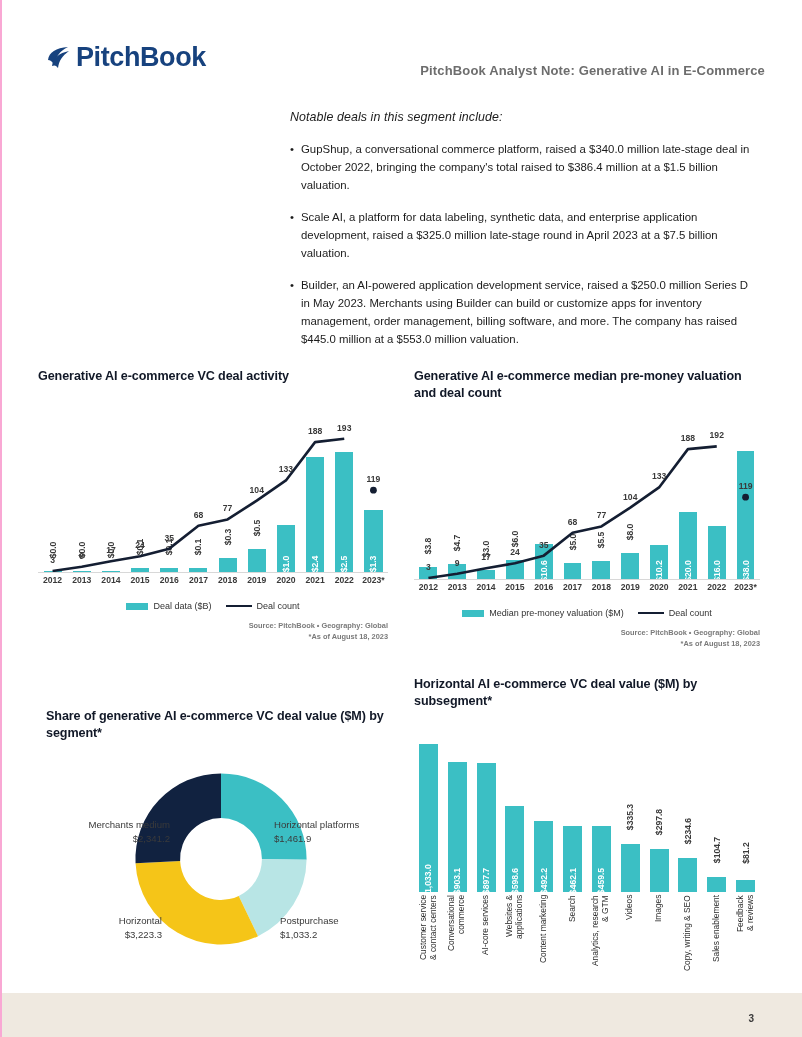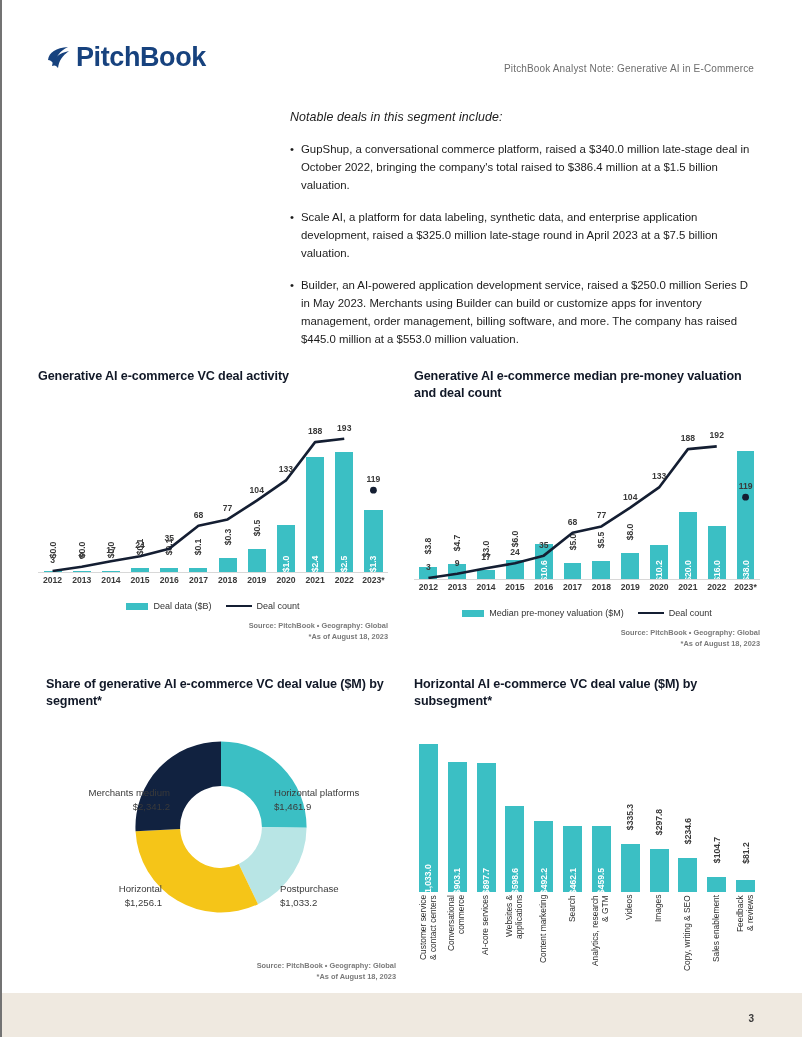--- a/index.html
+++ b/index.html
@@ -6,36 +6,36 @@
   html, body {
     width: 802px; height: 1037px;
     font-family: "Liberation Sans", sans-serif;
     background: #ffffff;
     overflow: hidden;
   }
   .page {
     position: relative;
     width: 802px; height: 1037px;
     background: #ffffff;
-    border-left: 2px solid #737373;
+    border-left: 2px solid #f9a8d4;
   }
 
   
   .logo-wrap {
     position: absolute; left: 44px; top: 44px;
     display: flex; align-items: center; gap: 4px;
   }
   .logo-mark { width: 26px; height: 26px; }
   .logo-text {
     font-size: 27px; font-weight: bold; color: #17427E;
     letter-spacing: -0.4px; line-height: 1;
   }
   .header-note {
-    position: absolute; right: 48px; top: 63px;
-    font-size: 10px; color: #6d6d6d; font-weight: normal;
+    position: absolute; right: 37px; top: 63px;
+    font-size: 13px; color: #6d6d6d; font-weight: bold;
     letter-spacing: 0.15px;
   }
 
   
   .copy { position: absolute; left: 288px; top: 110px; width: 468px; }
   .copy-lead {
     font-style: italic; font-size: 12.4px; color: #1b1b1b;
     margin-bottom: 16px; letter-spacing: 0.1px;
   }
   .bullet {
@@ -391,40 +391,40 @@
         <span class="swatch-line"></span>
         <span>Deal count</span>
       </div>
     </div>
     <div class="src" style="margin-top:10px;">
       <div>Source: PitchBook  •  Geography: Global</div>
       <div>*As of August 18, 2023</div>
     </div>
   </div>
 
-  <div class="panel" style="left:44px; top:676px; width:350px;">
+  <div class="panel" style="left:44px; top:708px; width:350px;">
     <div class="panel-title">Share of generative AI e-commerce VC deal value ($M) by segment*</div>
     <div class="donut-wrap">
       <svg class="donut" id="donutSvg" width="186" height="186" viewBox="0 0 200 200">
           <path d="M100,8 A92,92 0 0 1 191.997219560092,100.71525744472146 L143.99867022439182,100.34207964747547 A44,44 0 0 0 100,56 Z" fill="#3BBFC4"></path>
           <path d="M191.997219560092,100.71525744472146 A92,92 0 0 1 139.79835006633678,182.94631596398548 L119.03399350998716,139.66997720016695 A44,44 0 0 0 143.99867022439182,100.34207964747547 Z" fill="#B8E5E5"></path>
           <path d="M139.79835006633678,182.94631596398548 A92,92 0 0 1 8.118454947799762,104.66708461681355 L56.056652366339016,102.2320839471717 A44,44 0 0 0 119.03399350998716,139.66997720016695 Z" fill="#F5C518"></path>
           <path d="M8.118454947799762,104.66708461681355 A92,92 0 0 1 99.99999999999999,8 L99.99999999999999,56 A44,44 0 0 0 56.056652366339016,102.2320839471717 Z" fill="#112240"></path>
         </svg>
       <div class="dlabel" style="left:8px; top:52px; text-align:right; width:116px;">
         <span>Merchants medium</span>
         <span class="v">$2,341.2</span>
       </div>
       <div class="dlabel" style="right:0px; top:52px; text-align:left; width:122px;">
         <span>Horizontal platforms</span>
         <span class="v">$1,461.9</span>
       </div>
       <div class="dlabel" style="left:0px; top:148px; text-align:right; width:116px;">
         <span>Horizontal</span>
-        <span class="v">$1,256.1</span>
+        <span class="v">$3,223.3</span>
       </div>
       <div class="dlabel" style="right:0px; top:148px; text-align:left; width:116px;">
         <span>Postpurchase</span>
         <span class="v">$1,033.2</span>
       </div>
     </div>
     <div class="src" style="margin-top:12px;">
       <div>Source: PitchBook  •  Geography: Global</div>
       <div>*As of August 18, 2023</div>
     </div>

